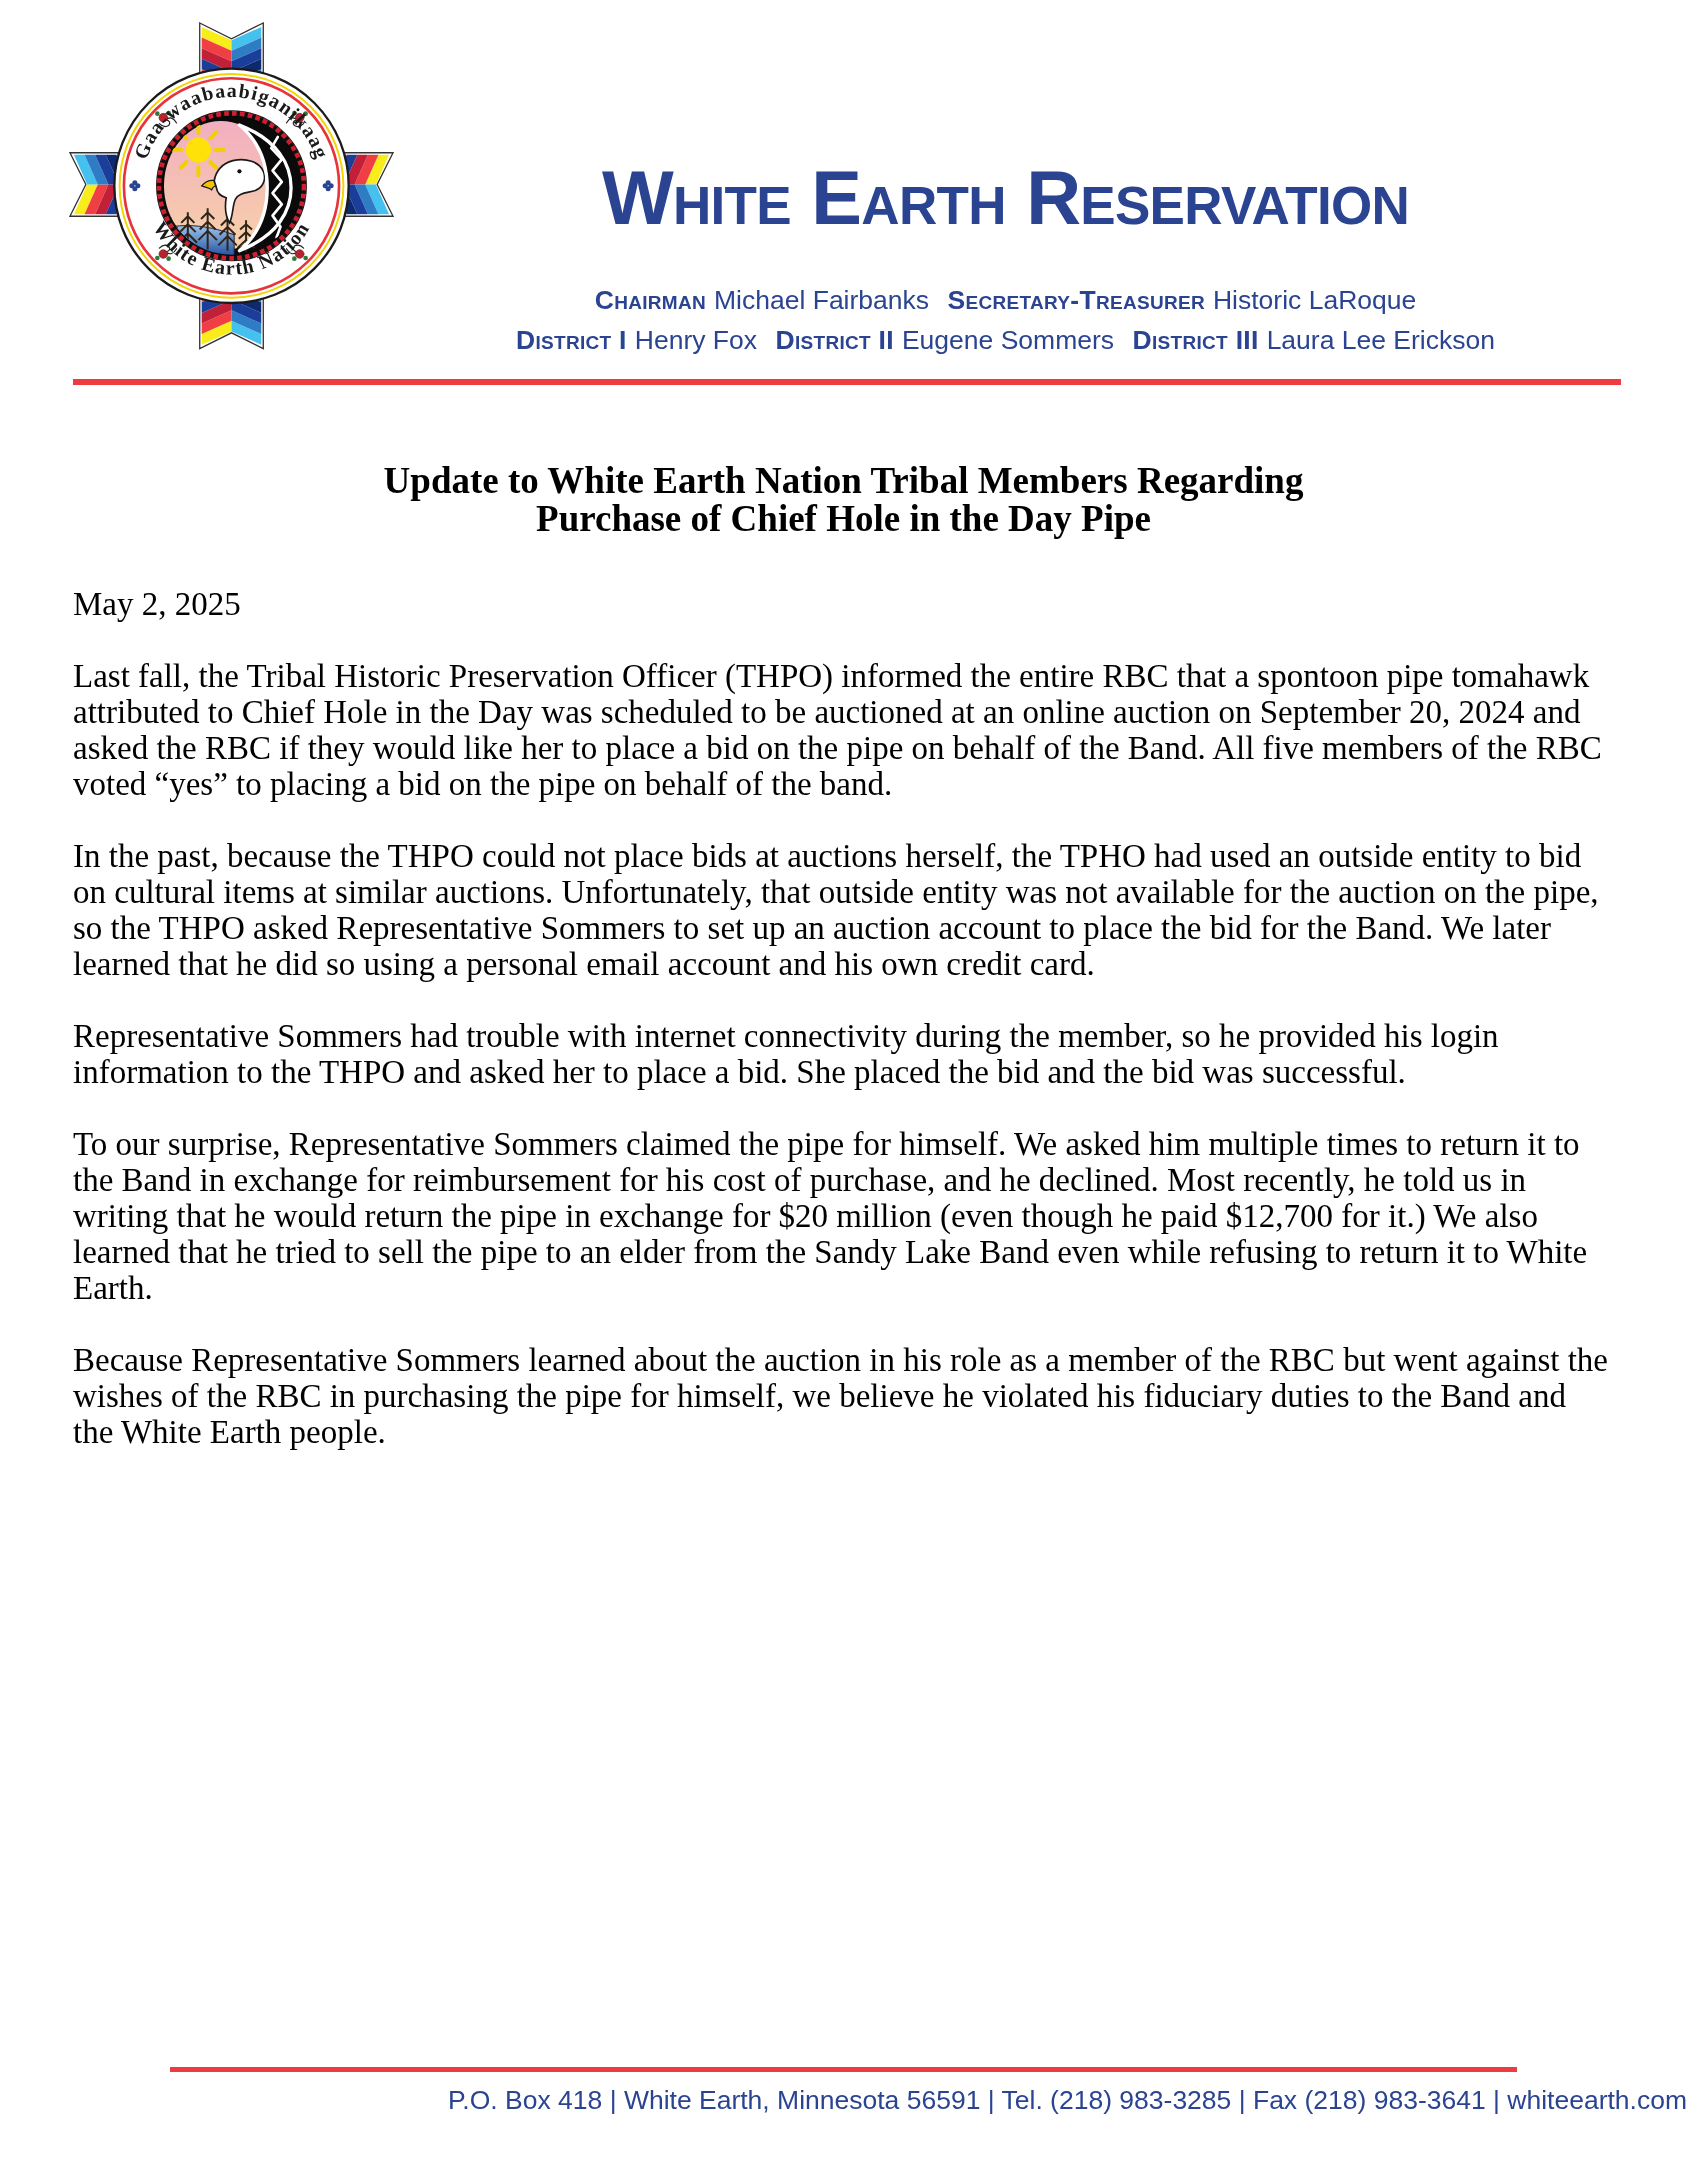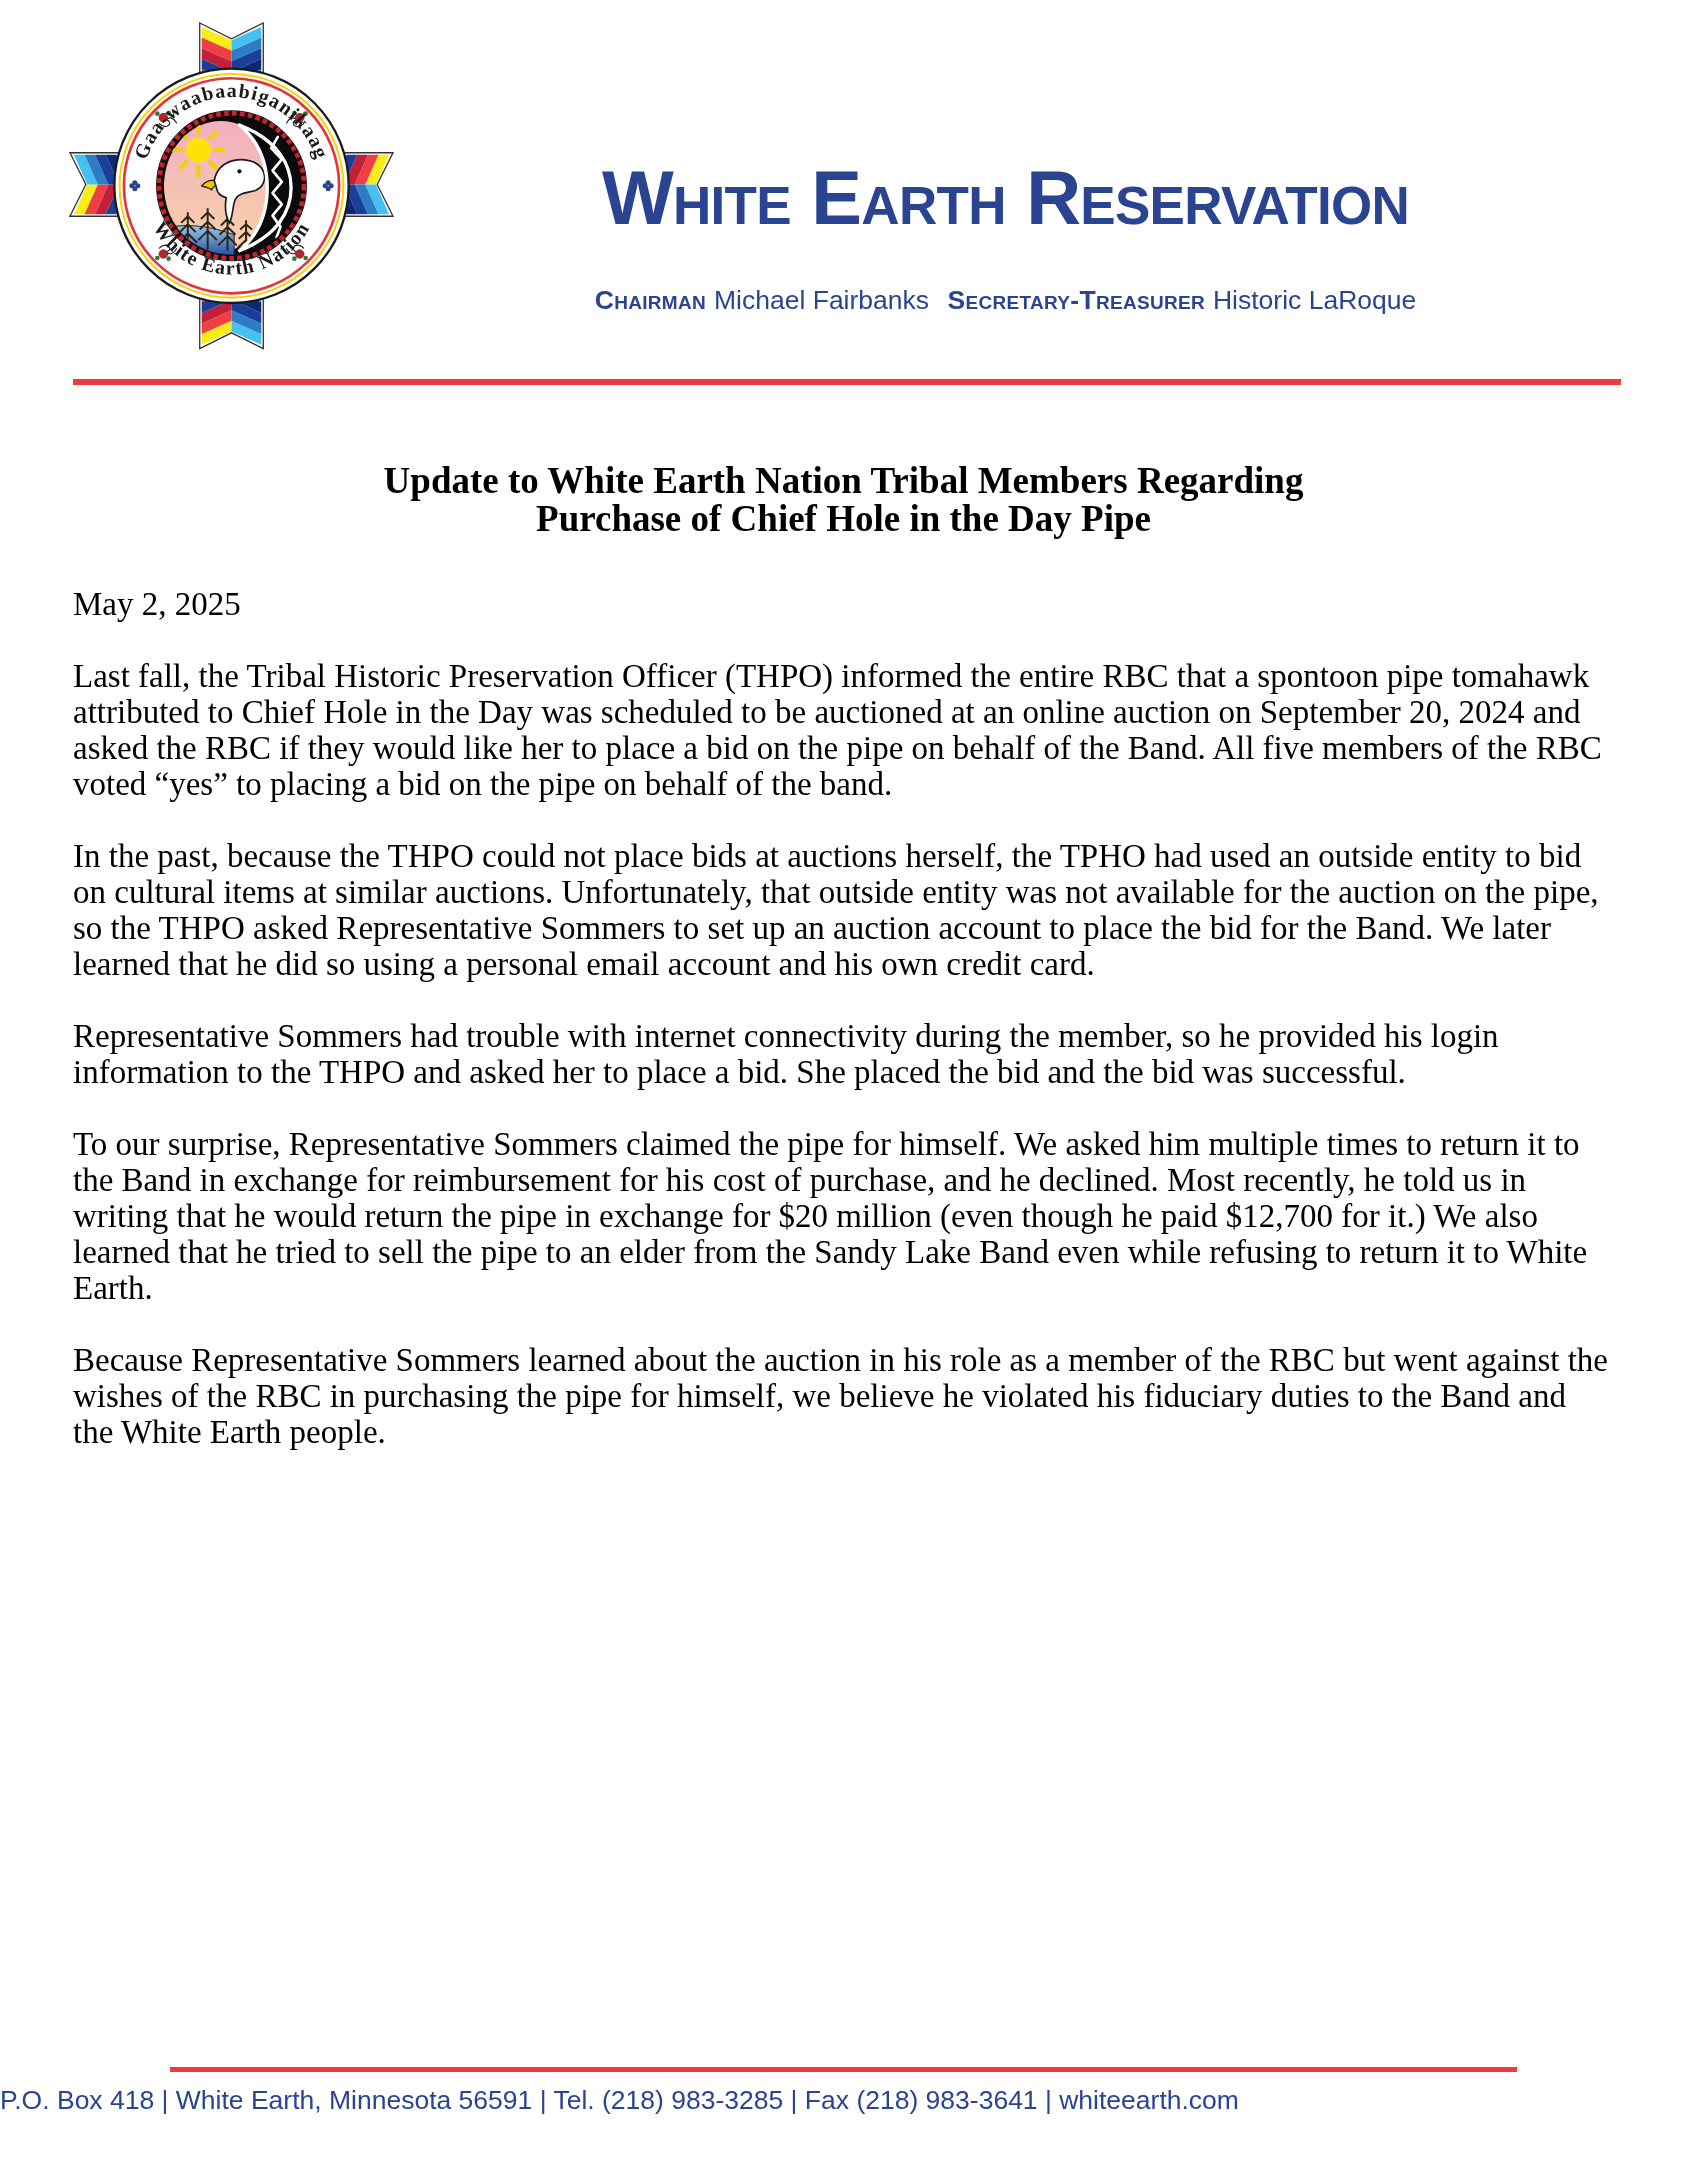--- a/index.html
+++ b/index.html
@@ -26,21 +26,21 @@
   .off-name{font-weight:400;}
   .rule-top{position:absolute;left:73px;top:379px;width:1548px;height:6px;background:#ee3b41;}
   
   .doc{position:absolute;left:73px;right:73px;top:462px;font-size:33px;line-height:36px;}
   .doc-title{text-align:center;font-weight:700;font-size:37px;line-height:38px;}
   .doc-date{text-align:left;margin-top:48px;}
   .doc p{margin:36px 0 0 0;text-align:left;}
   
   .rule-bottom{position:absolute;left:170px;top:2067px;width:1347px;height:4.6px;background:#ee3b41;}
   .footer-text{
-    position:absolute;left:0;right:0;top:2085px;text-align:left;
+    position:absolute;left:0;right:0;top:2085px;text-align:right;
     font-family:"Liberation Sans", sans-serif;font-size:26.5px;color:#2b4492;
   }
 </style>
 </head>
 <body>
 
 <div class="page">
 
   <svg class="logo" viewBox="0 0 500 500" aria-hidden="true">
     <defs>
@@ -184,20 +184,23 @@
         </g>
       </g>
     </g>
   </svg>
 
   <div class="header-text">
     <h1 class="org-name">White Earth Reservation</h1>
     <div class="officials first">
       <span class="off-title">Chairman</span><span class="off-name">Michael Fairbanks</span><span class="off-title">Secretary-Treasurer</span><span class="off-name">Historic LaRoque</span>
     </div>
+    <div class="officials">
+      <span class="off-title">District I</span><span class="off-name">Henry Fox</span><span class="off-title">District II</span><span class="off-name">Eugene Sommers</span><span class="off-title">District III</span><span class="off-name">Laura Lee Erickson</span>
+    </div>
   </div>
 
   <div class="rule-top"></div>
 
   <div class="doc">
     <div class="doc-title">
       <div>Update to White Earth Nation Tribal Members Regarding</div>
       <div>Purchase of Chief Hole in the Day Pipe</div>
     </div>
     <div class="doc-date">May 2, 2025</div>

